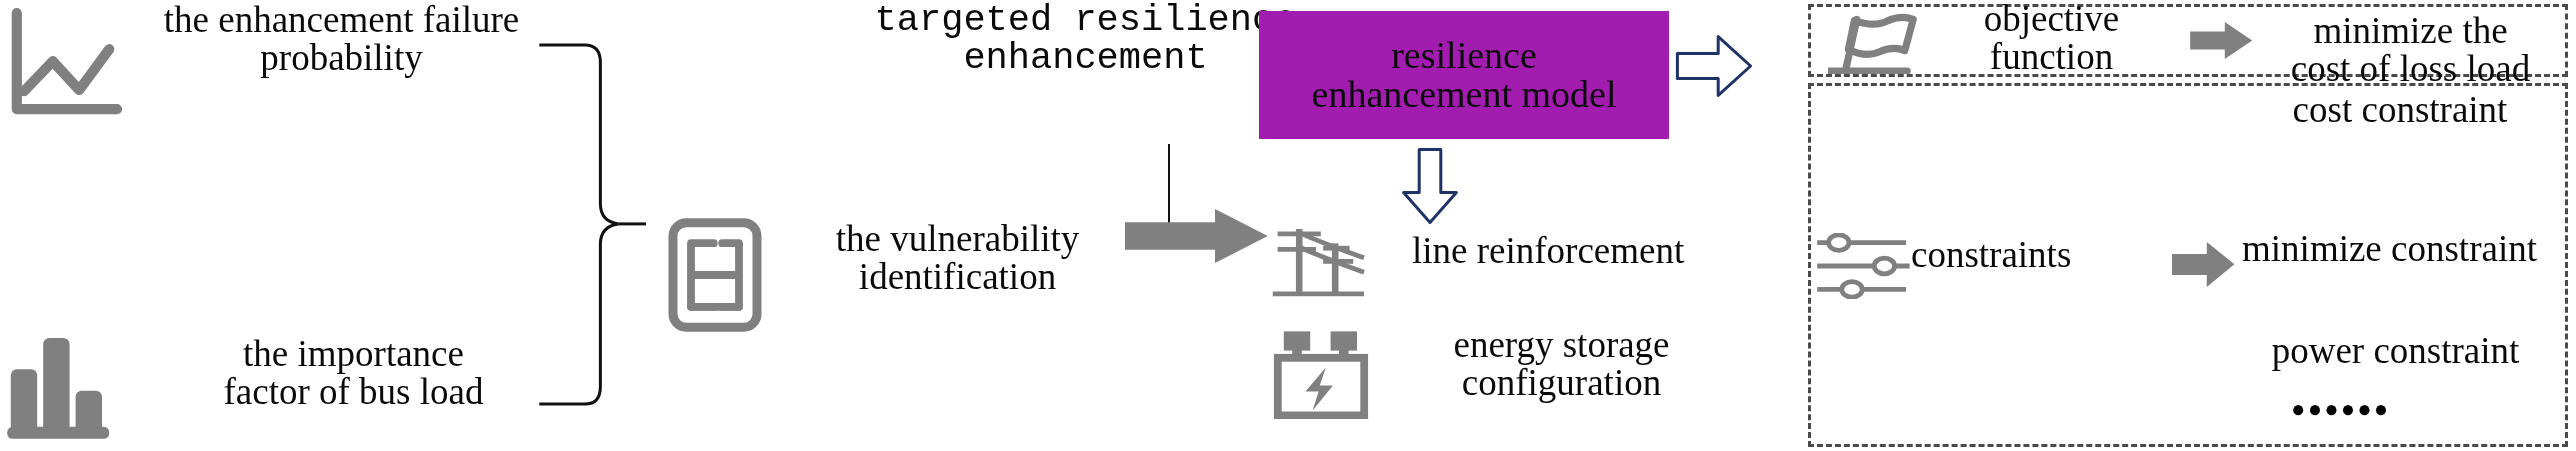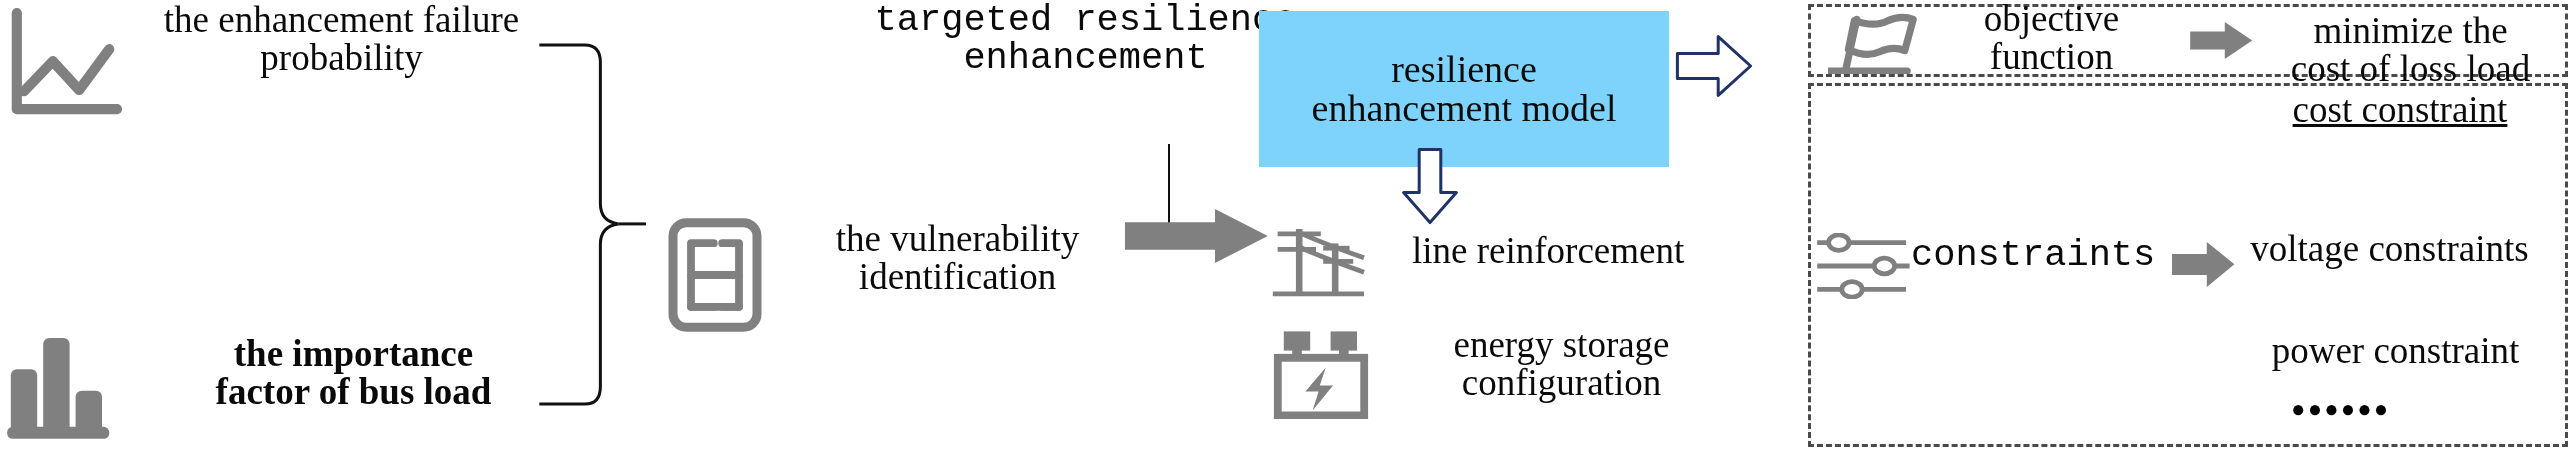--- a/index.html
+++ b/index.html
@@ -5,58 +5,58 @@
   html,body{margin:0;padding:0;background:#ffffff;}
   body{width:2576px;height:451px;position:relative;overflow:hidden;
        font-family:"Liberation Serif","DejaVu Serif",serif;color:#000;}
   .abs{position:absolute;}
   .txt{font-size:37px;line-height:1.03;color:#0a0a0a;text-align:center;white-space:pre-line;}
 
   
   #linechart-icon{left:6px;top:6px;width:126px;height:114px;}
   #failure-prob-label{left:135px;top:1.2px;width:413px;}
   #barchart-icon{left:6px;top:332px;width:126px;height:108px;}
-  #importance-label{left:144px;top:335px;width:419px;font-weight:bold;}
+  #importance-label{left:144px;top:335px;width:419px;}
 
   #brace-connector{left:538px;top:30px;width:108px;height:389px;}
 
   #vuln-icon{left:667px;top:218px;width:96px;height:114px;}
   #vuln-label{left:772px;top:220px;width:371px;}
 
   
   #targeted-label{left:855px;top:1.2px;width:461px;font-family:Liberation Mono, monospace;}
   #stem-line{left:1168px;top:144px;width:1.8px;height:87px;background:#111;}
   #big-arrow-1{left:1125px;top:209px;width:144px;height:54px;}
 
   #powerline-icon{left:1268px;top:223px;width:102px;height:78px;}
   #line-reinf-label{left:1376px;top:232px;width:371px;text-align:left;margin-left:36px;}
   #battery-icon{left:1273px;top:323px;width:96px;height:96px;}
   #storage-label{left:1376px;top:326px;width:371px;}
 
   
-  #model-box{left:1259px;top:10.8px;width:410px;height:156px;background:#7dd3fc;
+  #model-box{left:1259px;top:10.8px;width:410px;height:128px;background:#a21caf;
              display:flex;align-items:center;justify-content:center;}
   #model-box .txt{font-size:38px;}
   #blue-arrow-right{left:1675px;top:33px;width:78px;height:66px;}
   #blue-arrow-down{left:1400px;top:147px;width:60px;height:78px;}
 
   
   .dashbox{border:3px dashed #4a4a4a;box-sizing:border-box;}
   #objective-box{left:1808px;top:3.6px;width:760px;height:73px;}
   #constraints-box{left:1808px;top:83px;width:760px;height:364px;}
 
   #flag-icon{left:1828px;top:10.8px;width:96px;height:63px;}
   #objective-label{left:1923px;top:0px;width:257px;}
   #gray-arrow-2{left:2190px;top:21.5px;width:63px;height:37px;}
   #minimize-label{left:2255px;top:12px;width:311px;}
 
   #sliders-icon{left:1816px;top:233px;width:102px;height:66px;}
-  #constraints-label{left:1911px;top:236px;width:257px;text-align:left;font-family:Liberation Mono, monospace;}
+  #constraints-label{left:1911px;top:236px;width:257px;text-align:left;}
   #gray-arrow-3{left:2172px;top:242px;width:63px;height:45px;}
-  #cost-constraint-label{left:2237px;top:91px;width:326px;text-decoration:underline;}
+  #cost-constraint-label{left:2237px;top:91px;width:326px;}
   #voltage-constraint-label{left:2213px;top:230px;width:353px;}
   #power-constraint-label{left:2225px;top:332px;width:341px;}
   #ellipsis-dots{left:2249px;top:389px;width:185px;text-align:center;
                  font-size:37px;font-weight:bold;letter-spacing:3.6px;color:#000;}
 </style>
 </head>
 <body>
 
 <div class="abs" id="linechart-icon">
   <svg viewBox="0 0 210 190" width="126" height="114">
@@ -186,16 +186,16 @@
 </div>
 <div class="abs txt" id="constraints-label">constraints</div>
 
 <div class="abs" id="gray-arrow-3">
   <svg viewBox="0 0 105 75" width="63" height="45">
     <path d="M0 20 L58 20 L58 0 L104 37 L58 75 L58 55 L0 55 Z" fill="#808080"></path>
   </svg>
 </div>
 
 <div class="abs txt" id="cost-constraint-label">cost constraint</div>
-<div class="abs txt" id="voltage-constraint-label">voltage constraints</div>
+<div class="abs txt" id="voltage-constraint-label">minimize constraint</div>
 <div class="abs txt" id="power-constraint-label">power constraint</div>
 <div class="abs" id="ellipsis-dots">••••••</div>
 
 
 </body></html>

